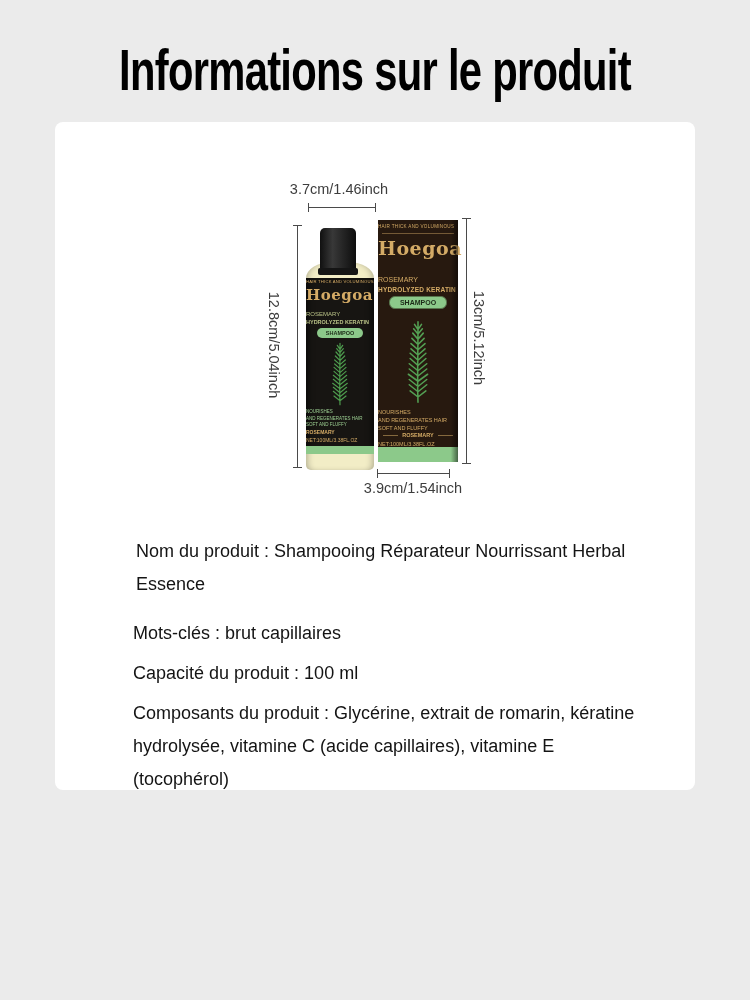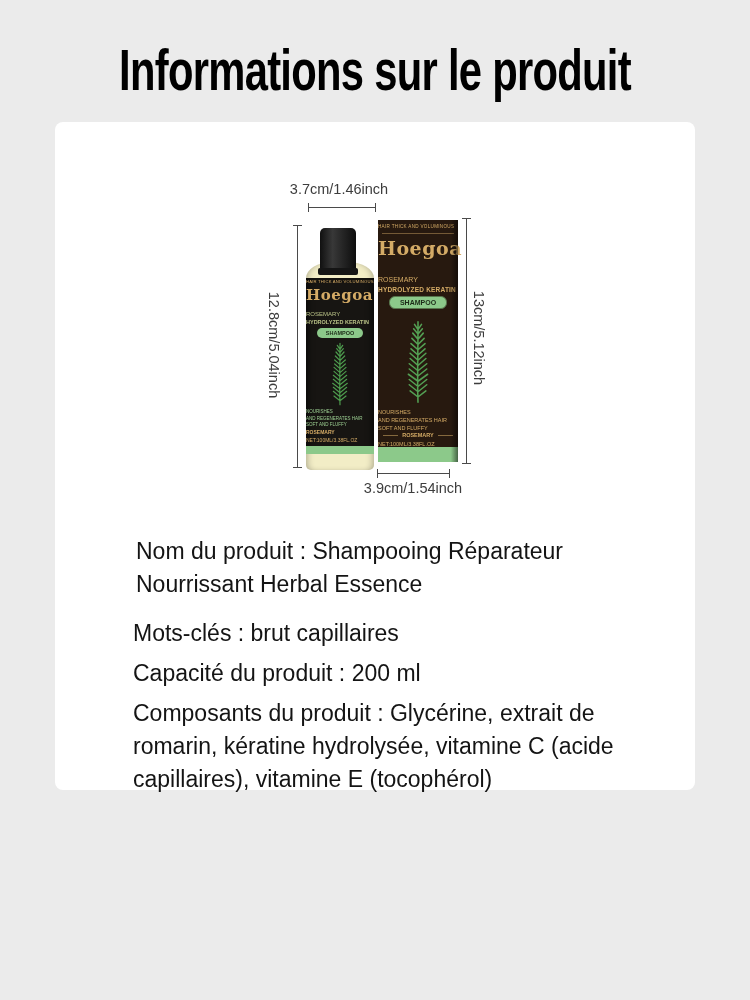--- a/index.html
+++ b/index.html
@@ -43,21 +43,21 @@
   .brand{font-family:"DejaVu Serif",serif;font-weight:bold;letter-spacing:.5px;}
   .pill{position:absolute;left:50%;transform:translateX(-50%);background:var(--green);color:#1c2b18;
     font-weight:bold;text-align:center;border-radius:6px;}
   .strip{position:absolute;left:0;bottom:0;width:100%;background:var(--green);}
   .sprig{position:absolute;left:50%;transform:translateX(-50%);}
   .vrow{position:absolute;left:0;width:100%;display:flex;align-items:center;justify-content:center;gap:4px;color:var(--gold);}
   .vrow .rule{width:15px;border-top:1px solid rgba(212,171,102,.55);}
 
   
   .details{position:absolute;left:78px;top:413px;width:515px;color:var(--text);}
-  .details p{font-size:23px;line-height:33px;margin-bottom:7px;}
+  .details p{font-size:18px;line-height:33px;margin-bottom:7px;}
   .details p:first-child{margin-bottom:16px;padding-left:3px;}
 </style>
 </head>
 <body>
 
 <h1 class="title">Informations sur le produit</h1>
 
 <div class="card">
 
   <div>
@@ -133,17 +133,17 @@
         <span class="rule"></span>
       </div>
       <div class="lbl" style="top:221px;font-size:5.5px;">NET:100ML/3.38FL.OZ</div>
       <div class="strip" style="height:15px;"></div>
     </div>
   </div>
 
   <div class="details">
     <p>Nom du produit : Shampooing Réparateur Nourrissant Herbal Essence</p>
     <p>Mots-clés : brut capillaires</p>
-    <p>Capacité du produit : 200 ml</p>
+    <p>Capacité du produit : 100 ml</p>
     <p>Composants du produit : Glycérine, extrait de romarin, kératine hydrolysée, vitamine C (acide capillaires), vitamine E (tocophérol)</p>
   </div>
 
 </div>
 
 </body></html>

